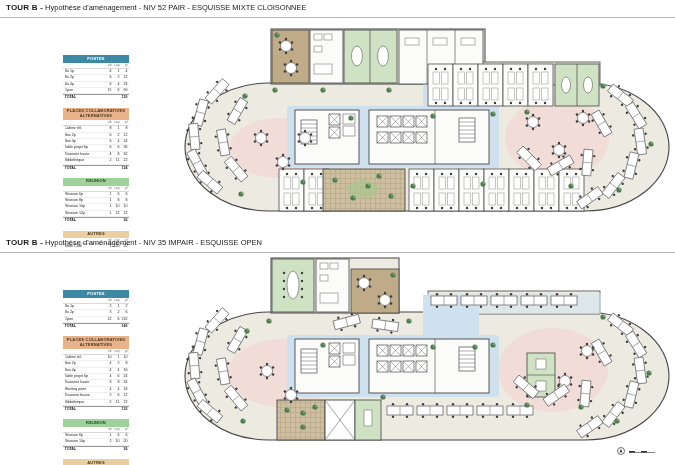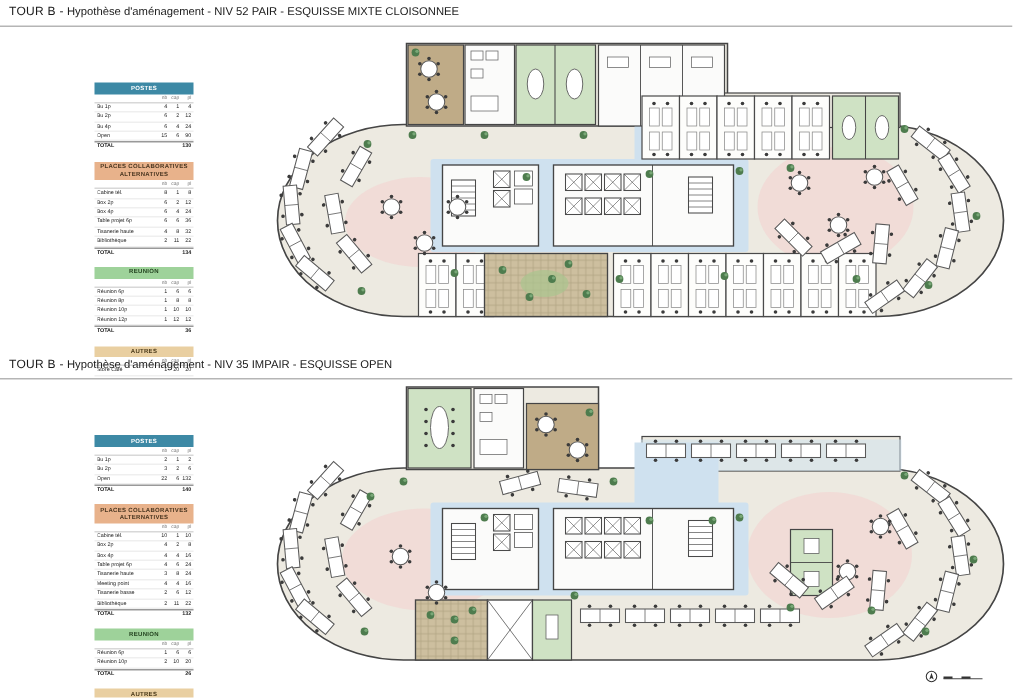--- a/index.html
+++ b/index.html
@@ -2,21 +2,21 @@
 <html style="--plate: #edeae1; --blue: #cfe1ef; --pink: #f1dad6; --green: #cfe2c4; --tan: #bfab87; --wall: #454545;"><head>
 <meta charset="utf-8">
 <style>
   html,body{margin:0;padding:0;}
   body{
     width:675px;height:465px;position:relative;overflow:hidden;
     background:#ffffff;
     font-family:"Liberation Sans", sans-serif;
   }
   .title{position:absolute;left:6px;font-size:7.5px;color:#1a1a1a;white-space:nowrap;}
-  .title .bold{font-weight:normal;font-size:8px;letter-spacing:.2px;}
+  .title .bold{font-weight:bold;font-size:8px;letter-spacing:.2px;}
   .rule{position:absolute;left:0;width:675px;border-top:1px solid #b5b5b5;height:0;}
   .legend{position:absolute;left:63px;width:66px;}
   .lg-group{margin-bottom:7px;background:#fff;}
   .lg-header{
     font-size:4px;font-weight:bold;text-align:center;padding:1.5px 1px;
     line-height:1.2;text-transform:uppercase;letter-spacing:.2px;
   }
   .lg-row{display:flex;font-size:3.6px;line-height:1.5;padding:0 1.5px;color:#222;
           border-bottom:.5px solid #efefef;align-items:baseline;}
   .lg-label{flex:1;white-space:nowrap;overflow:hidden;}

